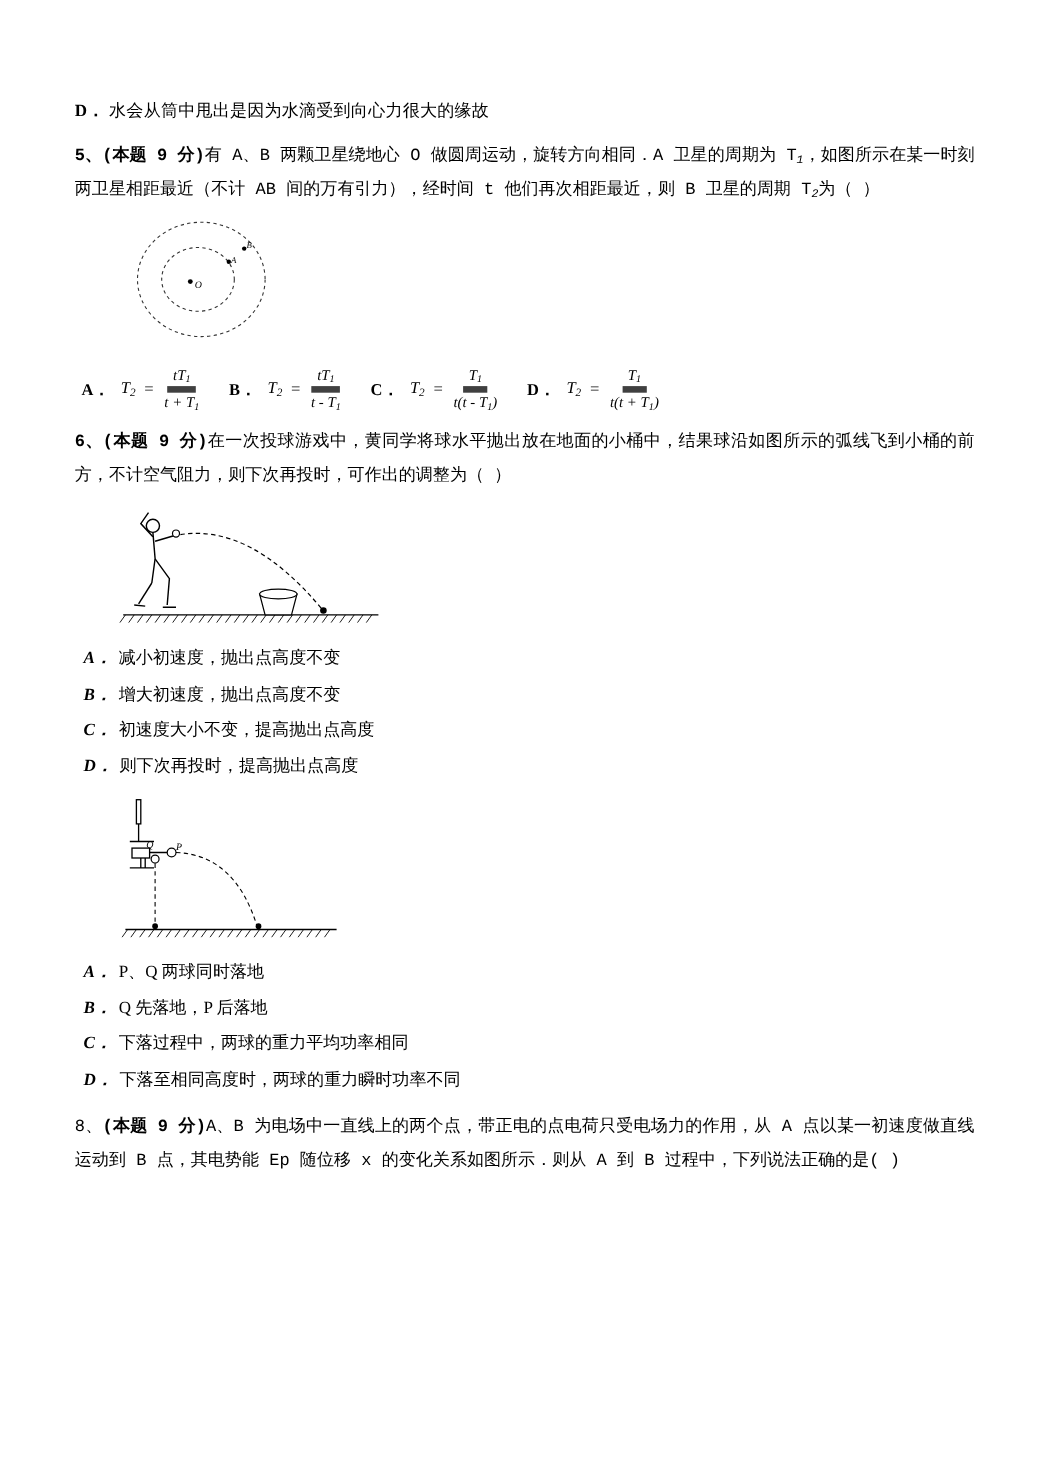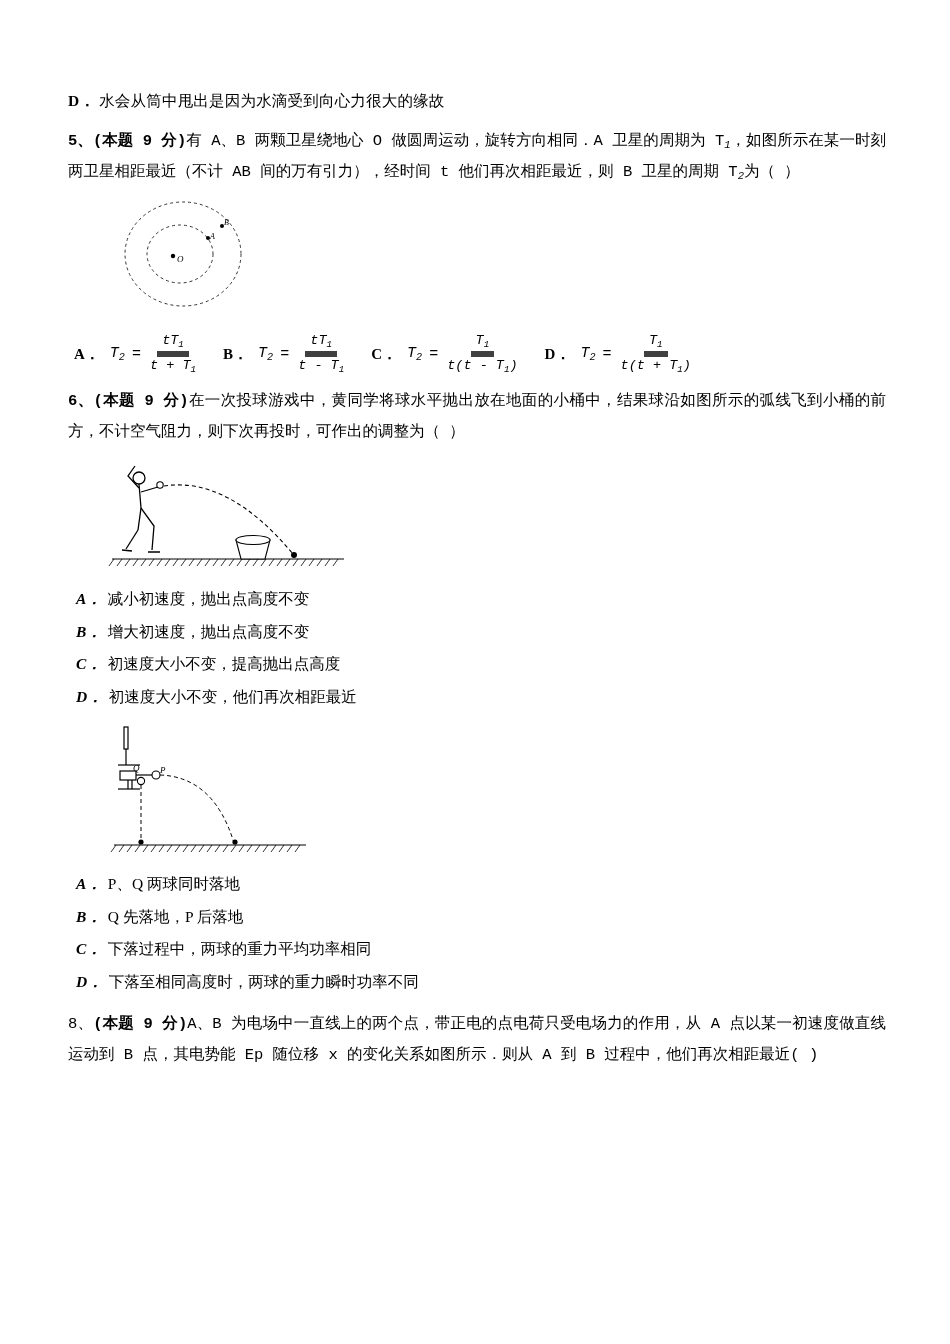--- a/index.html
+++ b/index.html
@@ -47,21 +47,21 @@
 
   
   .frac-row {
     display: flex;
     align-items: center;
     margin: 18px 0 6px 6px;
     font-size: 15px;
   }
   .frac-item { display: flex; align-items: center; margin-right: 22px; }
   .frac-item .lbl { font-weight: bold; margin-right: 10px; }
-  .eqn { display: flex; align-items: center; font-style: italic; font-size: 15px; font-family: Liberation Mono, monospace; }
+  .eqn { display: flex; align-items: center; font-style: italic; font-size: 15px; }
   .eqn .lhs { margin-right: 3px; }
   .eqn .eq { margin: 0 4px; }
   .frac { display: inline-flex; flex-direction: column; align-items: center; vertical-align: middle; }
   .frac .num { padding: 0 5px; font-size: 13.5px; border-bottom: 6px solid #404040; line-height: 1.35; }
   .frac .den { padding: 0 5px; font-size: 13.5px; line-height: 1.35; }
   sub.s { font-size: 0.68em; vertical-align: -0.28em; font-style: italic; }
 
   
   svg { display: block; }
   .figpad5 { margin-left: 50px; }
@@ -209,21 +209,21 @@
   <div class="opt">
     <span class="opt-label">A．</span><span>减小初速度，抛出点高度不变</span>
   </div>
   <div class="opt">
     <span class="opt-label">B．</span><span>增大初速度，抛出点高度不变</span>
   </div>
   <div class="opt">
     <span class="opt-label">C．</span><span>初速度大小不变，提高抛出点高度</span>
   </div>
   <div class="opt">
-    <span class="opt-label">D．</span><span>初速度大小不变，他们再次相距最近</span>
+    <span class="opt-label">D．</span><span>则下次再投时，提高抛出点高度</span>
   </div>
 
 
   <div class="figwrap figpad7">
     <svg width="200" height="145" viewBox="0 0 200 145">
 
       <line x1="4" y1="126" x2="196" y2="126" stroke="#000" stroke-width="1.2"></line>
       <g stroke="#000" stroke-width="0.8">
         <line x1="6" y1="126" x2="1" y2="133"></line>
           <line x1="14" y1="126" x2="9" y2="133"></line>
@@ -280,16 +280,16 @@
     <span class="opt-label">B．</span><span>Q 先落地，P 后落地</span>
   </div>
   <div class="opt">
     <span class="opt-label">C．</span><span>下落过程中，两球的重力平均功率相同</span>
   </div>
   <div class="opt">
     <span class="opt-label">D．</span><span>下落至相同高度时，两球的重力瞬时功率不同</span>
   </div>
 
   <div class="q-text">
-    <span>8、</span><span class="bold">(本题 9 分)</span><span>A、B 为电场中一直线上的两个点，带正电的点电荷只受电场力的作用，从 A 点以某一初速度做直线运动到 B 点，其电势能 Ep 随位移 x 的变化关系如图所示．则从 A 到 B 过程中，他们再次相距最近(  )</span>
+    <span>8、</span><span class="bold">(本题 9 分)</span><span>A、B 为电场中一直线上的两个点，带正电的点电荷只受电场力的作用，从 A 点以某一初速度做直线运动到 B 点，其电势能 Ep 随位移 x 的变化关系如图所示．则从 A 到 B 过程中，下列说法正确的是(  )</span>
   </div>
 
 </div>
 
 </body></html>

